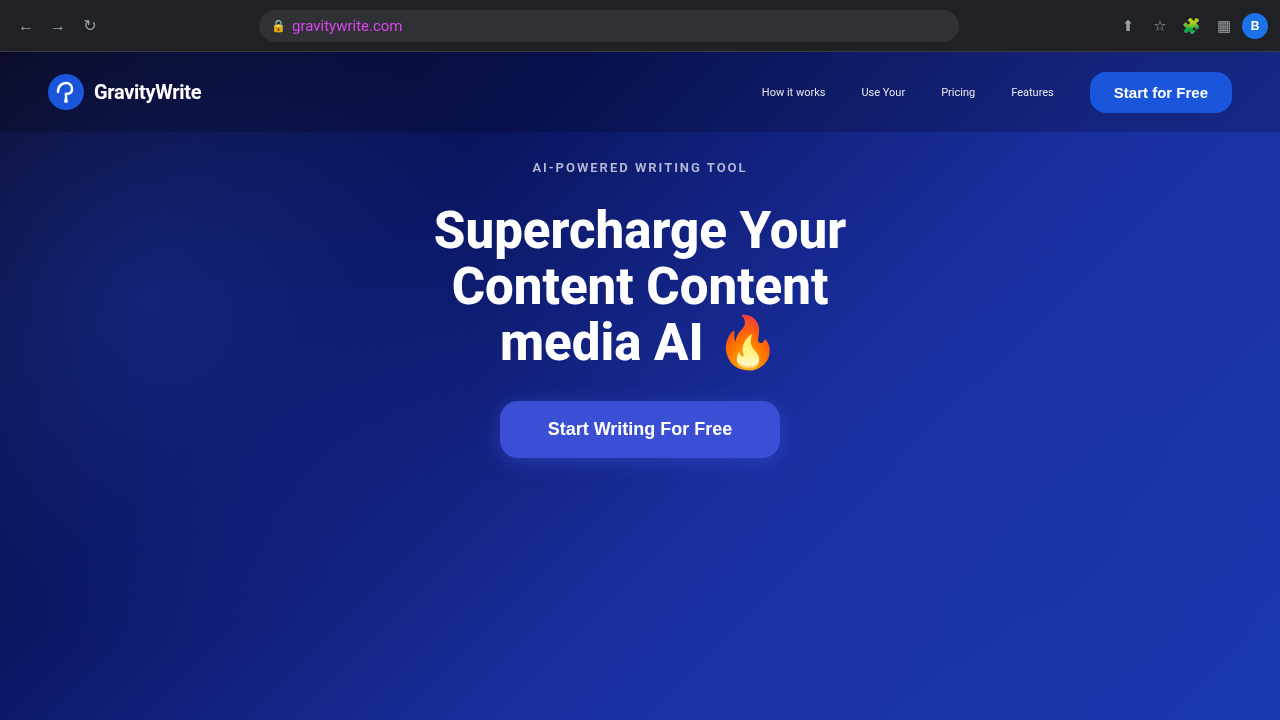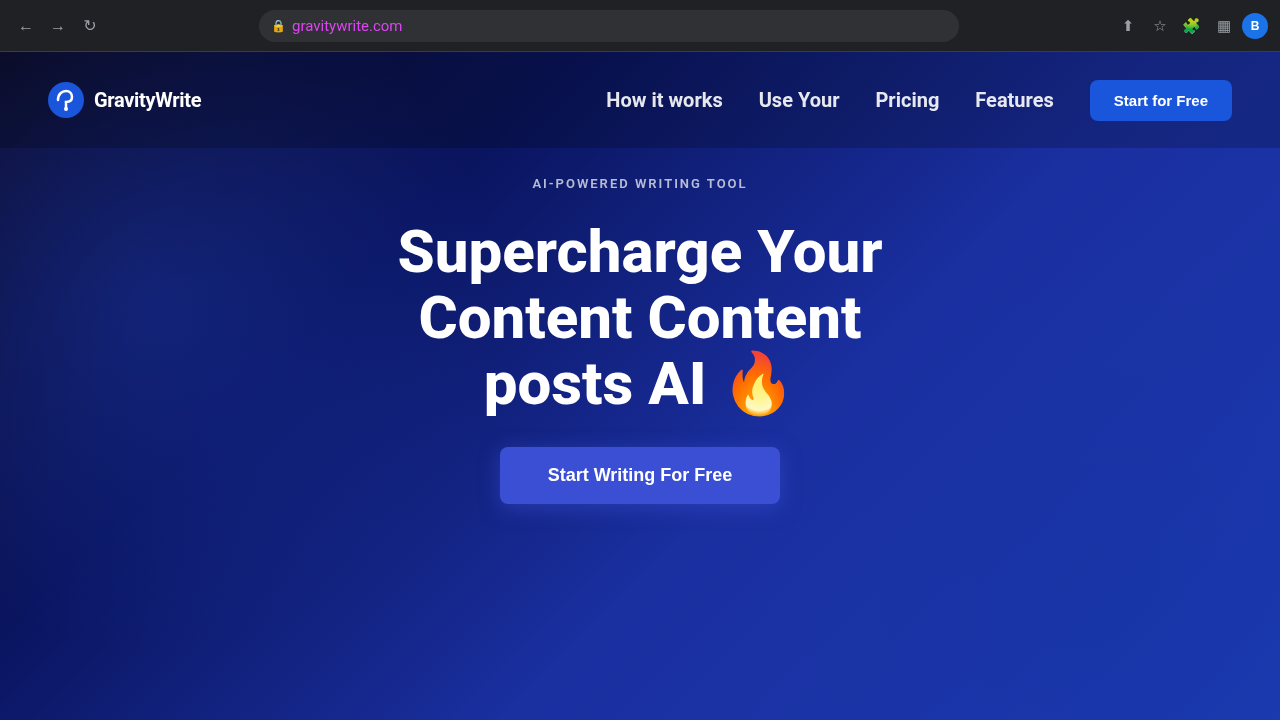--- a/index.html
+++ b/index.html
@@ -133,21 +133,21 @@
     }
 
     
     .navbar {
       position: relative;
       z-index: 10;
       display: flex;
       align-items: center;
       justify-content: space-between;
       padding: 0 48px;
-      height: 96px;
+      height: 80px;
       background: rgba(0,0,0,0.2);
     }
 
     .logo-container {
       display: flex;
       align-items: center;
       gap: 10px;
       cursor: pointer;
       text-decoration: none;
     }
@@ -165,31 +165,31 @@
     }
 
     .nav-links {
       display: flex;
       align-items: center;
       gap: 36px;
     }
 
     .nav-link {
       color: rgba(255,255,255,0.9);
-      font-size: 20px;
-      font-weight: 700;
+      font-size: 11px;
+      font-weight: 400;
       cursor: pointer;
       text-decoration: none;
     }
 
     .start-free-btn {
       background: #1a56db;
       color: white;
       border: none;
-      border-radius: 8px;
+      border-radius: 16px;
       padding: 12px 24px;
       font-size: 15px;
       font-weight: 600;
       cursor: pointer;
       text-align: right;
     }
 
     
     .hero {
       position: relative;
@@ -205,40 +205,40 @@
       color: rgba(255,255,255,0.7);
       font-size: 13px;
       font-weight: 600;
       letter-spacing: 2px;
       text-transform: uppercase;
       margin-bottom: 28px;
     }
 
     .hero-title {
       color: white;
-      font-size: 60px;
+      font-size: 51px;
       font-weight: 800;
       line-height: 1.1;
       margin-bottom: 30px;
       max-width: 780px;
     }
 
     .hero-subtitle {
       color: rgba(255,255,255,0.85);
       font-size: 20px;
       line-height: 1.6;
       max-width: 620px;
       margin-bottom: 40px;
     }
 
     .cta-btn {
       background: #3b4fd4;
       color: white;
       border: none;
-      border-radius: 8px;
+      border-radius: 18px;
       padding: 18px 48px;
       font-size: 18px;
       font-weight: 600;
       cursor: pointer;
       box-shadow: 0 4px 20px rgba(59, 79, 212, 0.5);
       transition: background 0.2s;
     }
   </style>
 </head>
 <body>
@@ -284,20 +284,20 @@
       <button class="start-free-btn">Start for Free</button>
     </div>
   </nav>
 
   <section class="hero">
     <p class="hero-badge">AI-POWERED WRITING TOOL</p>
 
     <h1 class="hero-title">
       <span>Supercharge Your</span><br>
       <span>Content Content</span><br>
-      <span>posts AI 🔥</span>
+      <span>media AI 🔥</span>
     </h1>
 
 
     <button class="cta-btn">Start Writing For Free</button>
   </section>
 
 </div>
 
 </body></html>

